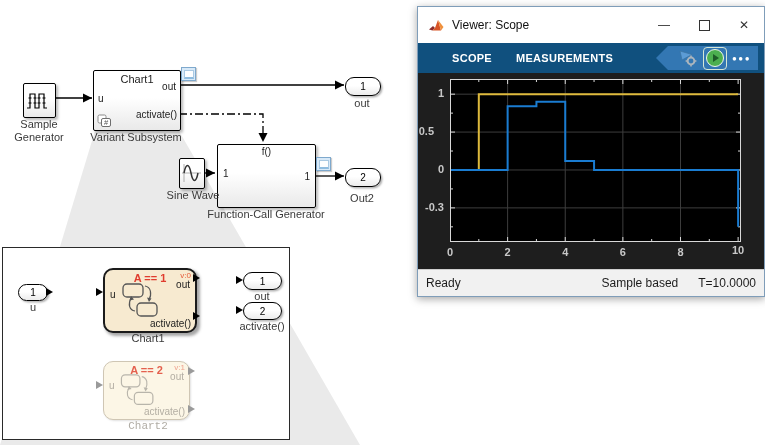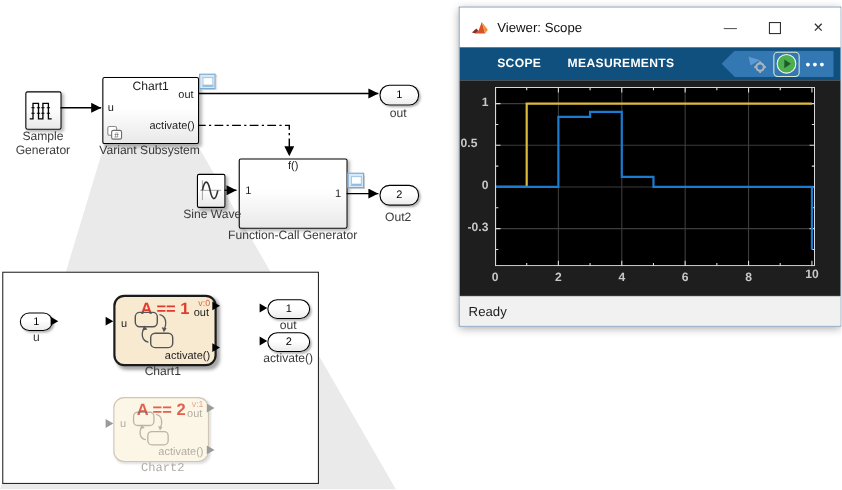--- a/index.html
+++ b/index.html
@@ -16,21 +16,21 @@
   .port-label{position:absolute;font-size:10px;color:#1c1c1c;z-index:3;}
   .vbadge{position:absolute;width:13px;height:12px;border:1px solid #7fa9cd;background:#d7e9f8;
     box-shadow:1px 1px 1px rgba(0,0,0,0.2);z-index:3;display:flex;align-items:center;justify-content:center;}
   .vbadge span{display:block;width:8px;height:6px;background:#fdfeff;border:1px solid #aac9e2;border-bottom:2px solid #8fbcdf;}
   .tri-r{position:absolute;width:0;height:0;border-top:4px solid transparent;border-bottom:4px solid transparent;
     border-left:7px solid #000;z-index:3;}
   .tri-r.gray{border-left-color:#9a9a9a;}
   .chart-block{position:absolute;border-radius:10px;z-index:2;}
   .chart-active{background:#f7ead0;border:2px solid #1b1b1b;box-shadow:2.5px 2.5px 3px rgba(0,0,0,0.35);}
   .chart-inactive{background:#fcf6e6;border:1.5px solid #cfc6b4;box-shadow:1px 1px 2px rgba(0,0,0,0.12);}
-  .cond{position:absolute;left:0;right:0;top:2px;text-align:center;font-size:15px;font-weight:bold;color:#e03c2e;}
+  .cond{position:absolute;left:0;right:0;top:2px;text-align:center;font-size:11px;font-weight:bold;color:#e03c2e;}
   .chart-inactive .cond{color:#e4604e;}
   .vtag{position:absolute;right:4px;top:1px;font-size:8px;color:#e55a38;}
   .chart-inactive .vtag{color:#efa28e;}
   .cp{position:absolute;font-size:10px;color:#1c1c1c;}
   .chart-inactive .cp{color:#b3aea3;}
   #expanded-box{position:absolute;left:2px;top:247px;width:286px;height:191px;background:#fff;
     border:1.2px solid #2a2a2a;z-index:1;}
   .gray-label{color:#b0aca4;}
   
   #scope-window{position:absolute;left:417px;top:6px;width:346px;height:289px;background:#fff;
@@ -298,14 +298,18 @@
       <div class="tick-label-x" style="left: 247.495px; top: 173px;">8</div>
       <div class="tick-label-x" style="left: 305.119px; top: 171px;">10</div>
       <div class="tick-label-y" style="left: 0px; width: 26px; top: 127.884px;">-0.3</div>
       <div class="tick-label-y" style="left: 0px; width: 26px; top: 89.9767px;">0</div>
       <div class="tick-label-y" style="left: 0px; width: 16px; top: 52.0698px;">0.5</div>
       <div class="tick-label-y" style="left: 0px; width: 26px; top: 14.1628px;">1</div>
     </div>
 
   <div id="statusbar">
     <span>Ready</span>
+    <div id="status-right">
+      <span>Sample based</span>
+      <span>T=10.0000</span>
+    </div>
   </div>
 </div>
 
 </body></html>

